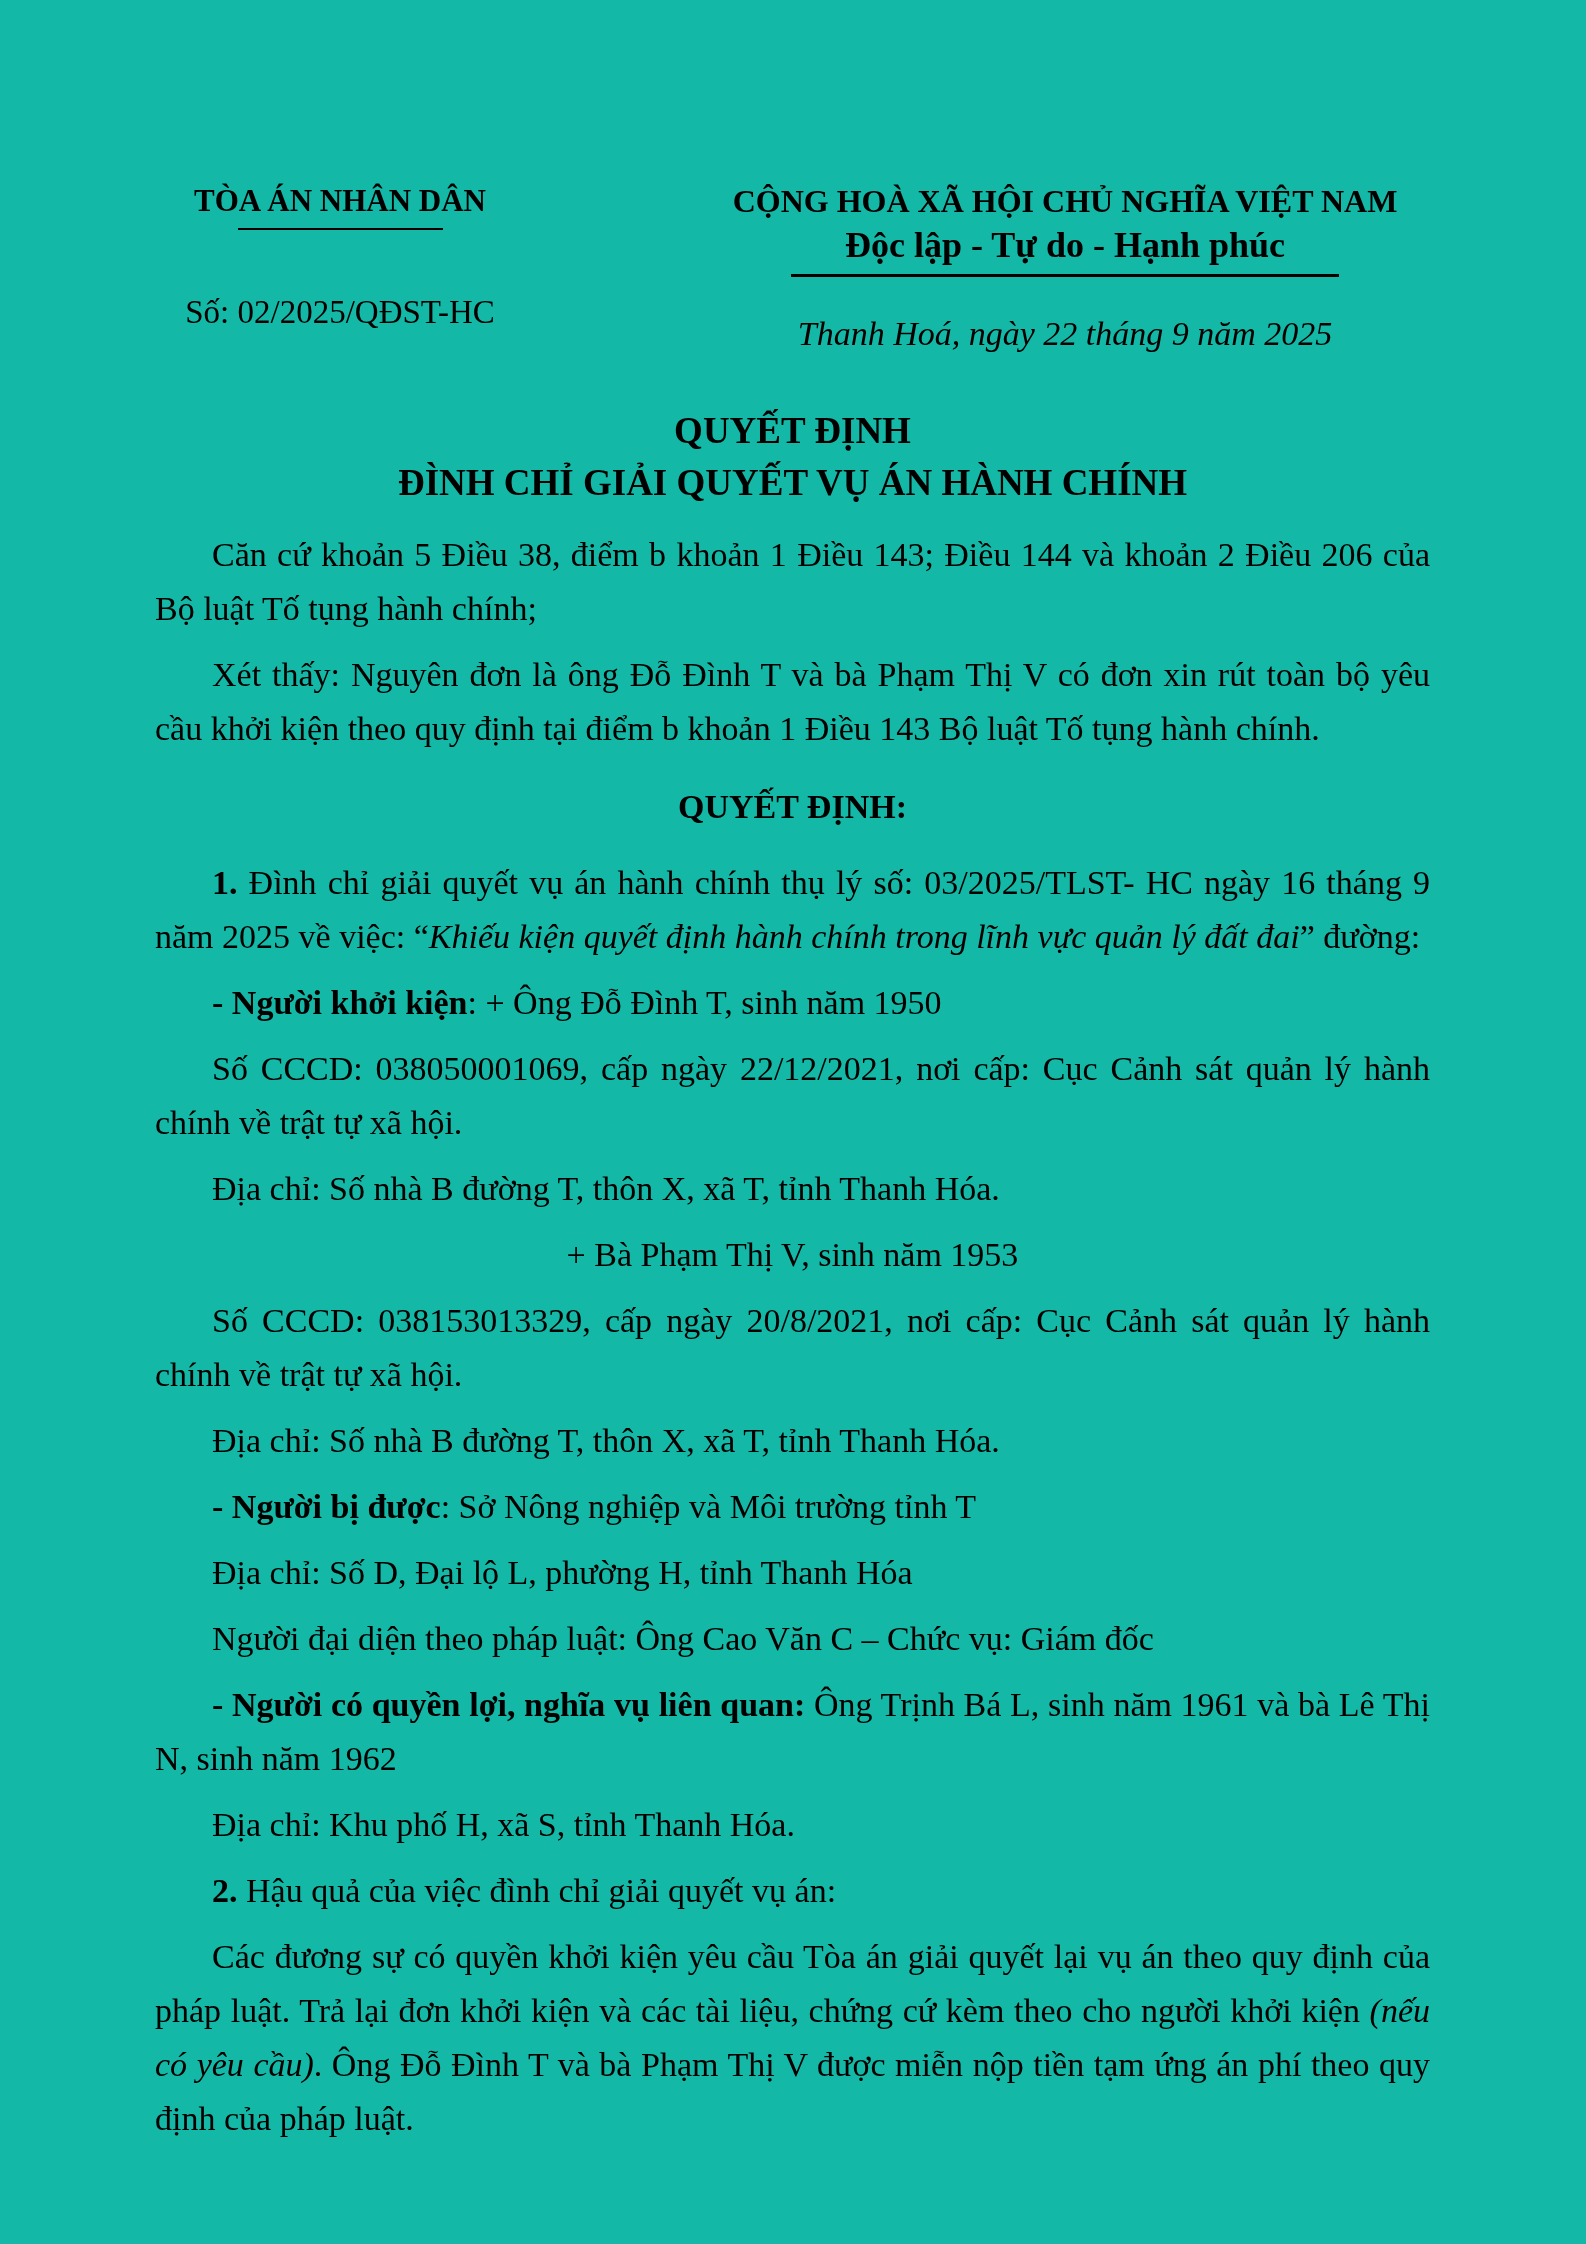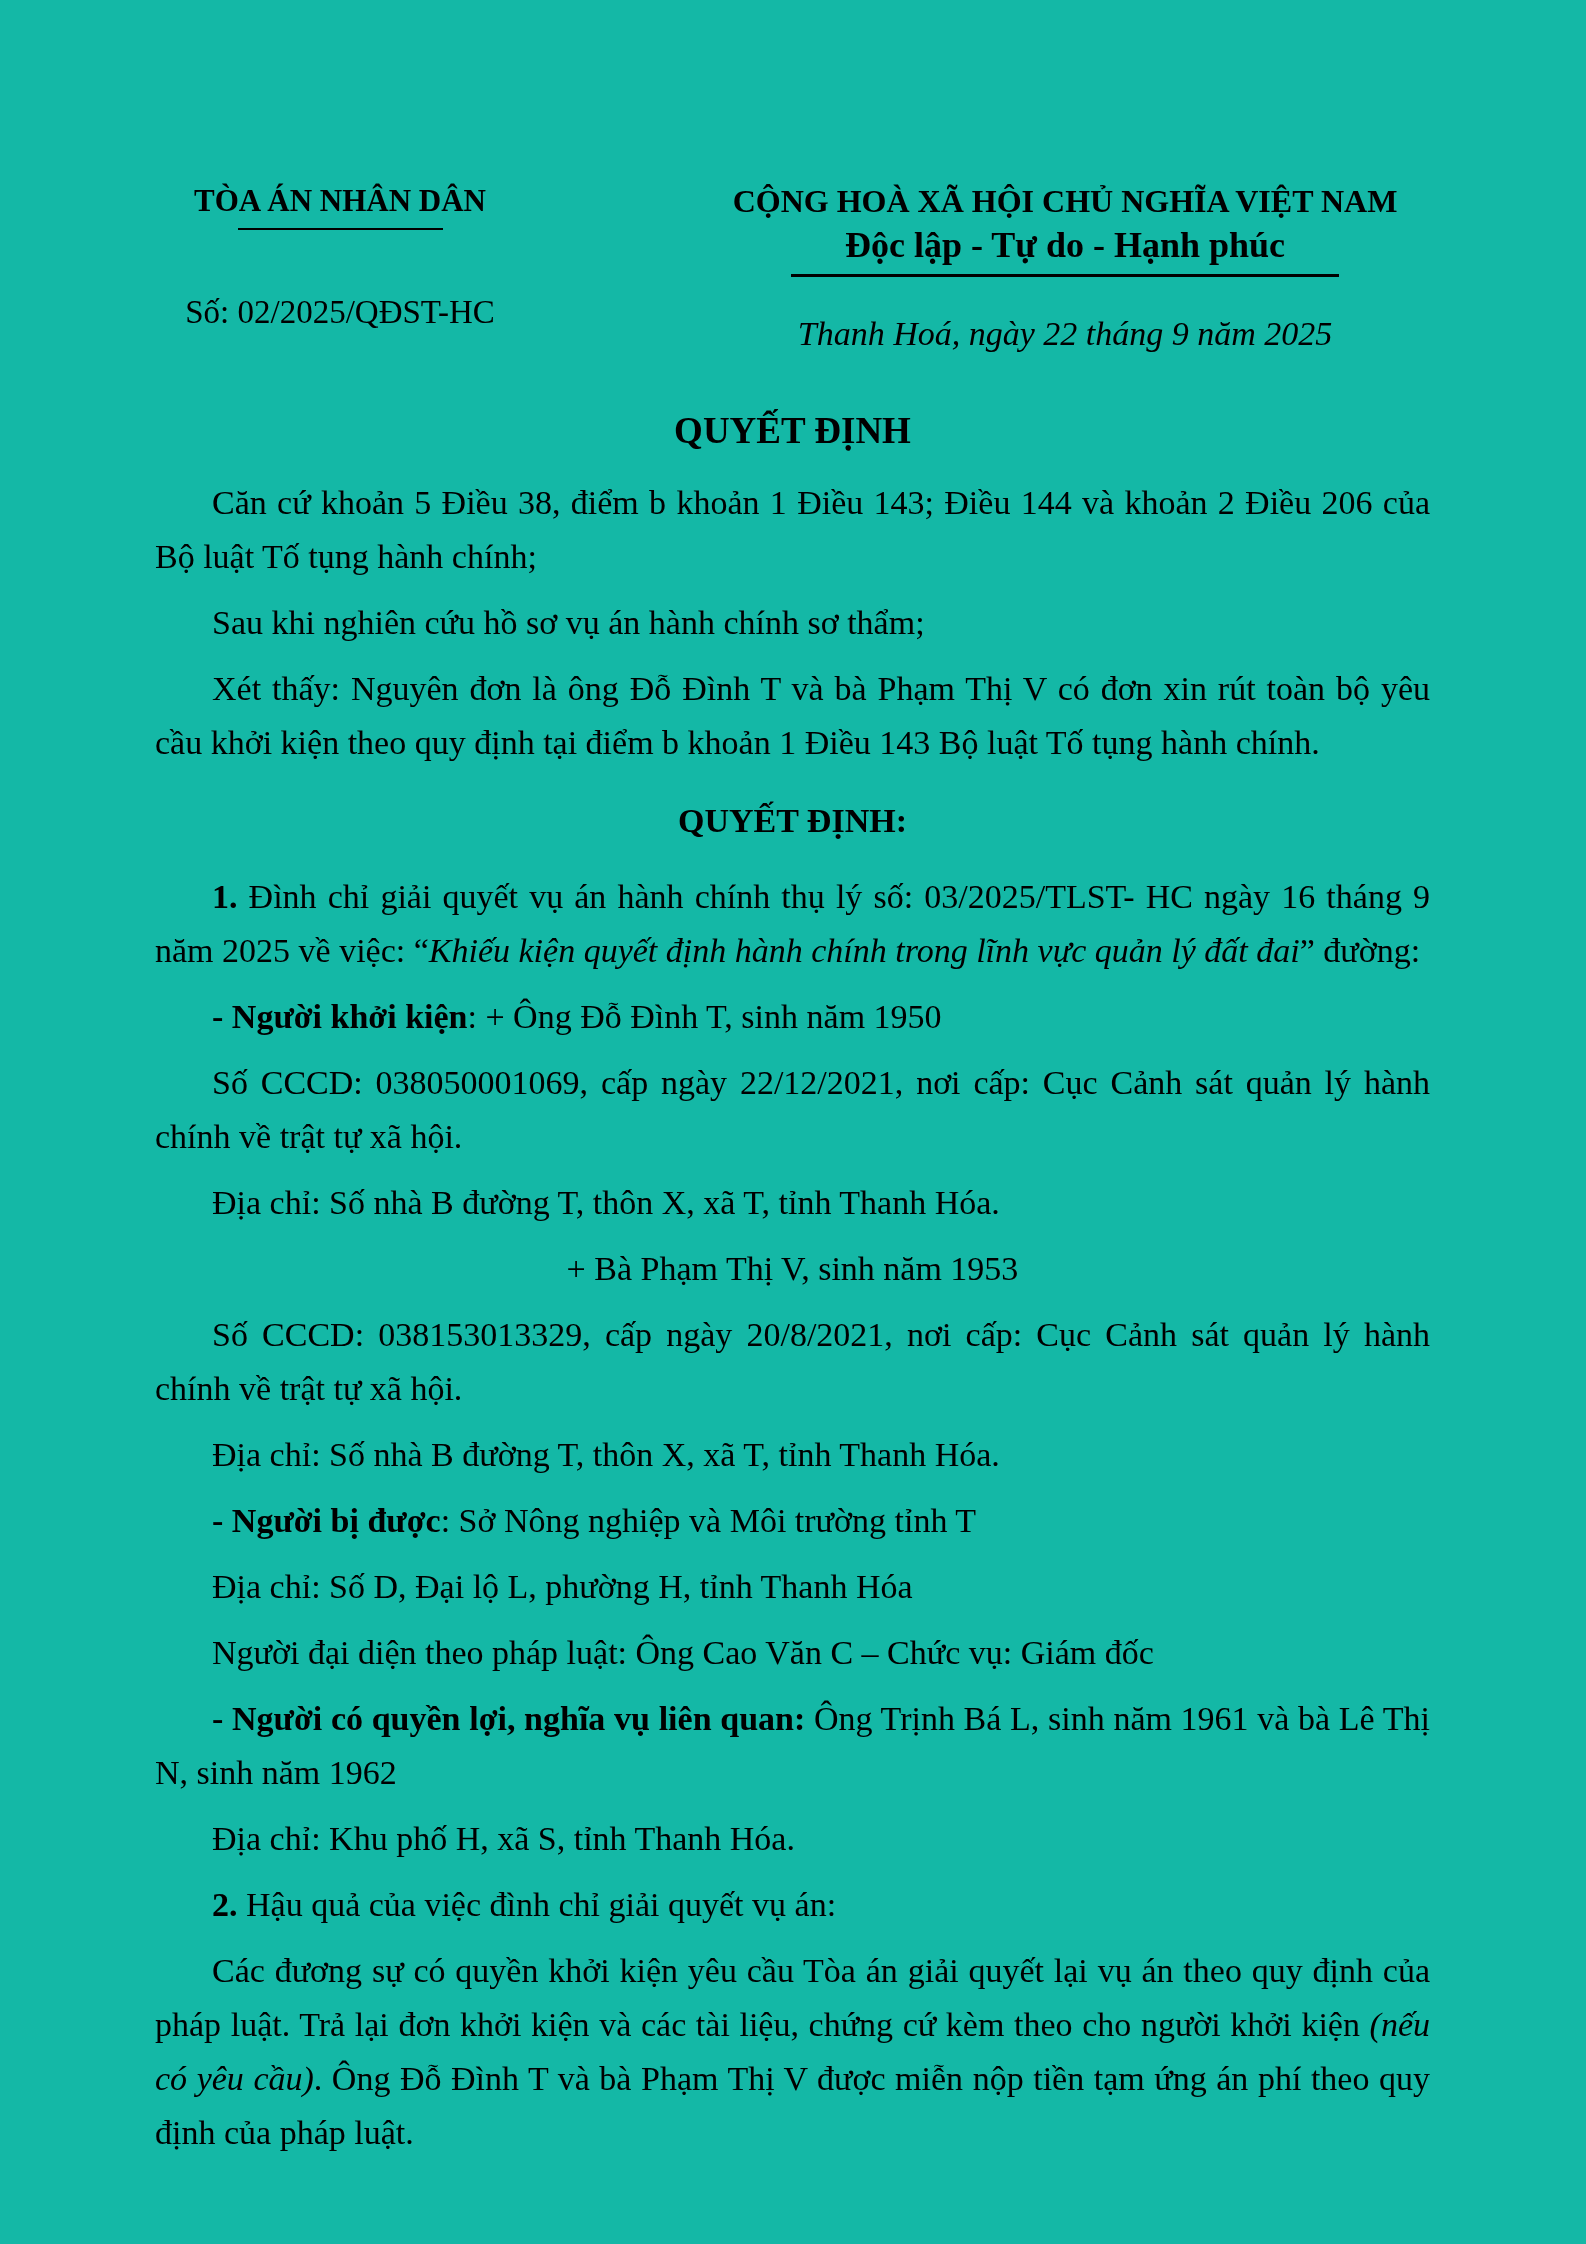--- a/index.html
+++ b/index.html
@@ -63,27 +63,27 @@
     <div class="header-right">
       <div class="motto-1">CỘNG HOÀ XÃ HỘI CHỦ NGHĨA VIỆT NAM</div>
       <div class="motto-2">Độc lập - Tự do - Hạnh phúc</div>
       <div class="right-rule"></div>
       <div class="date-line">Thanh Hoá, ngày 22 tháng 9  năm 2025</div>
     </div>
   </div>
 
   <div class="doc-title">
     <div>QUYẾT ĐỊNH</div>
+    <div>ĐÌNH CHỈ GIẢI QUYẾT VỤ ÁN HÀNH CHÍNH</div>
   </div>
 
   <div class="doc-body">
 
     <p>Căn cứ khoản 5 Điều 38, điểm b khoản 1 Điều 143; Điều 144 và khoản 2 Điều 206 của Bộ luật Tố tụng hành chính;</p>
 
-    <p>Sau khi nghiên cứu hồ sơ vụ án hành chính sơ thẩm;</p>
 
     <p>Xét thấy: Nguyên đơn là ông Đỗ Đình T và bà Phạm Thị V có đơn xin rút toàn bộ yêu cầu khởi kiện theo quy định tại điểm b khoản 1 Điều 143 Bộ luật Tố tụng hành chính.</p>
 
     <p class="decision-heading">QUYẾT ĐỊNH:</p>
 
     <p><span class="b">1.</span><span> Đình chỉ giải quyết vụ án hành chính thụ lý số: 03/2025/TLST- HC ngày 16 tháng 9 năm 2025 về việc: “</span><span class="i">Khiếu kiện quyết định hành chính trong lĩnh vực quản lý đất đai</span><span>” đường:</span></p>
 
     <p><span class="b">- Người khởi kiện</span><span>:  + Ông Đỗ Đình T, sinh năm 1950</span></p>
 
     <p>Số CCCD: 038050001069, cấp ngày 22/12/2021, nơi cấp: Cục Cảnh sát quản lý hành chính về trật tự xã hội.</p>

